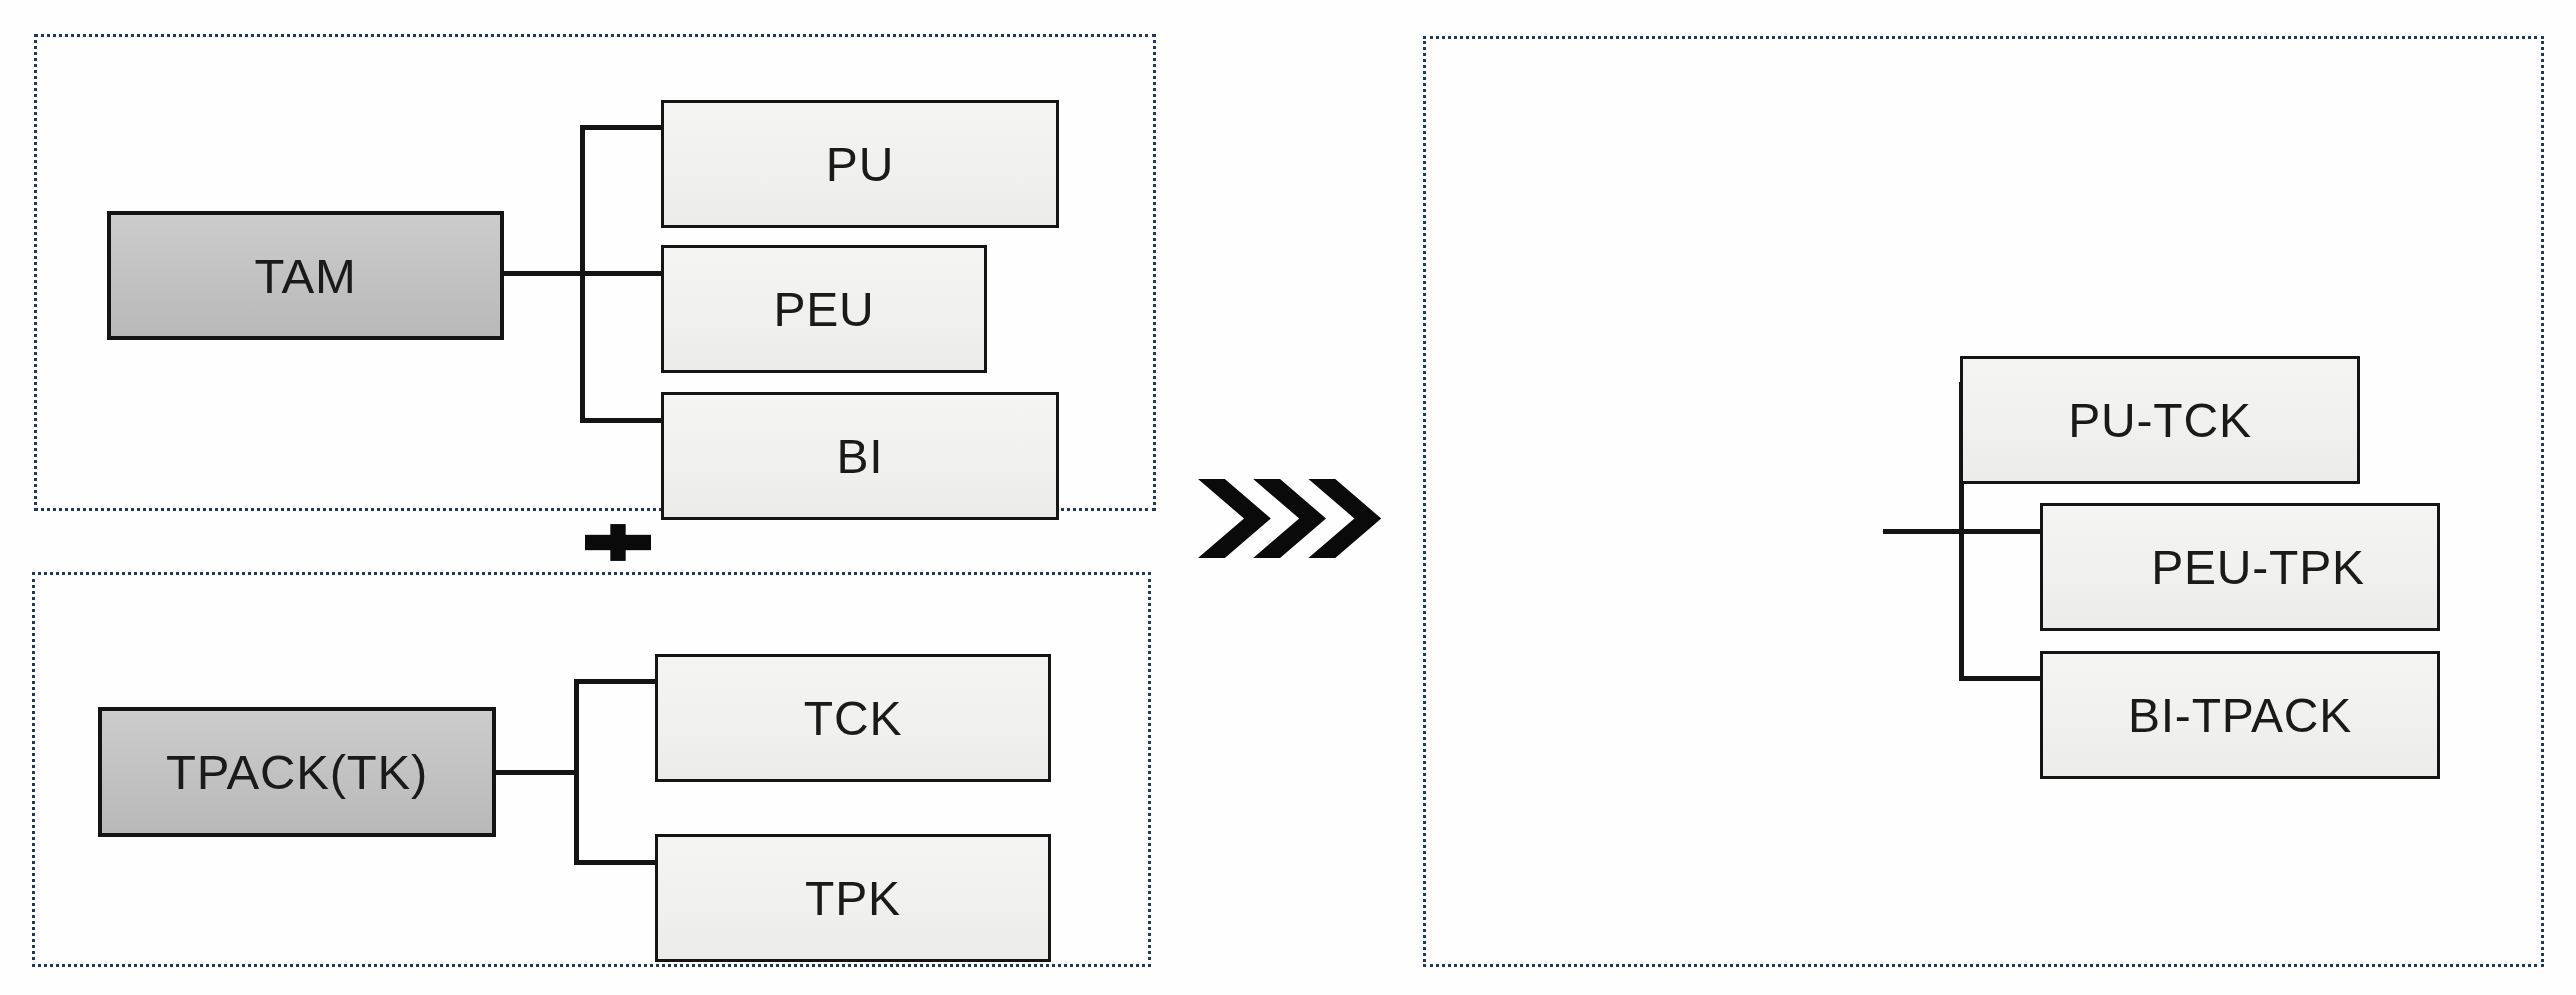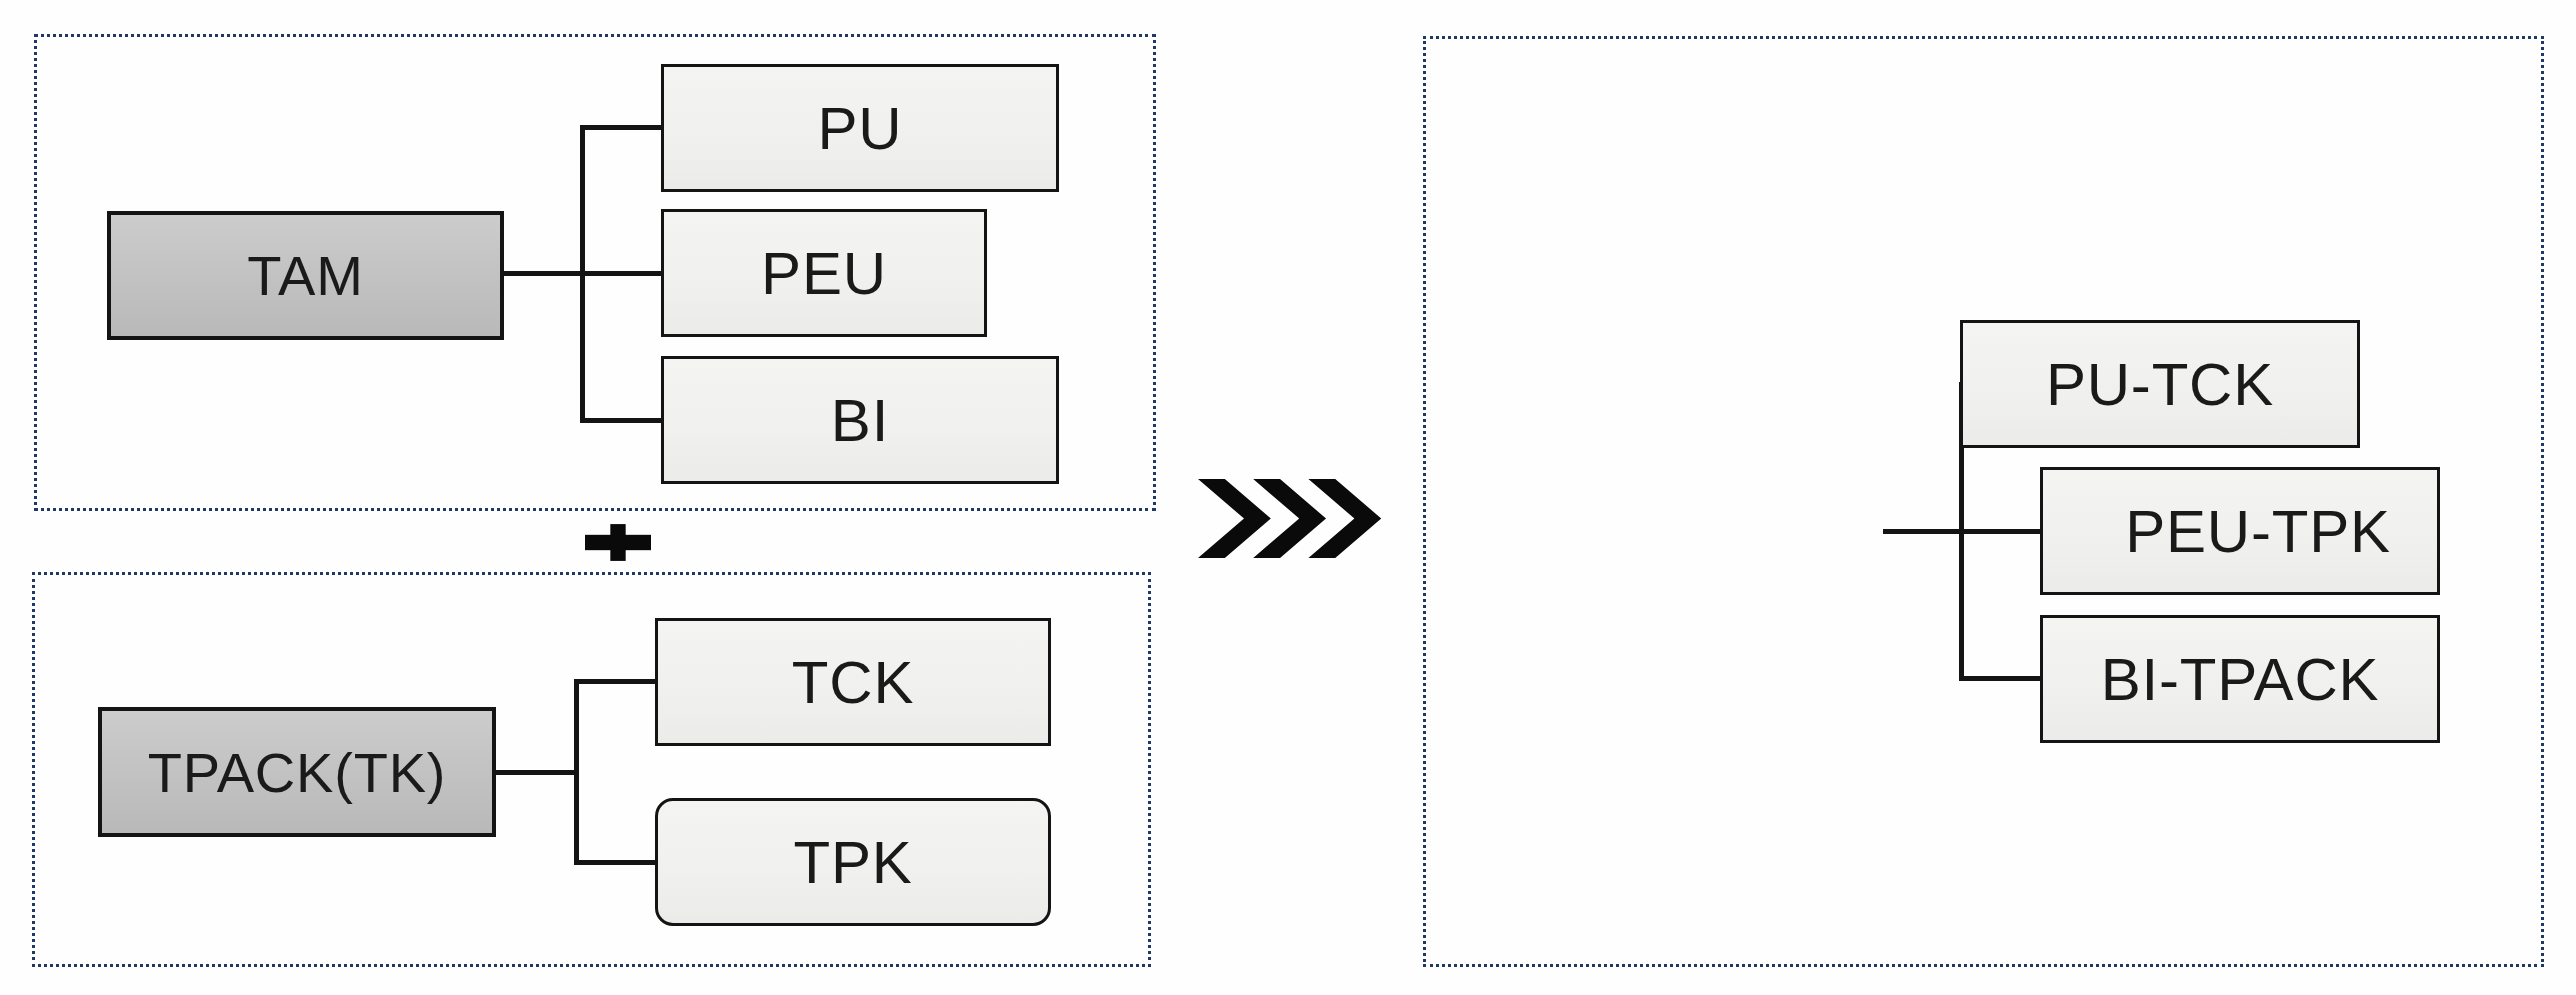--- a/index.html
+++ b/index.html
@@ -28,26 +28,27 @@
     display: flex;
     align-items: center;
     justify-content: center;
     text-align: center;
     letter-spacing: 0.8px;
     white-space: nowrap;
   }
   .node.parent {
     background: linear-gradient(180deg, #cccccc 0%, #c3c3c3 45%, #b9b9b9 100%);
     border: 4.6px solid #141414;
-    font-size: 56px;
+    font-size: 49px;
   }
   .node.child {
     background: linear-gradient(180deg, #f4f4f2 0%, #f0f0ee 60%, #ebebe9 100%);
     border: 3.8px solid #141414;
-    font-size: 60px;
+    font-size: 48px;
+    margin-top: 36px;
   }
   .line {
     position: absolute;
     background: #141414;
   }
   .icon-wrap {
     position: absolute;
     line-height: 0;
   }
   .icon-wrap svg { display: block; }
@@ -95,21 +96,21 @@
       <rect x="33" y="0" width="20" height="48" fill="#0a0a0a"></rect>
     </svg>
   </div>
 
   <div class="node parent" style="left:98px; top:707px; width:398px; height:130px;">
     <span>TPACK(TK)</span>
   </div>
   <div class="node child" style="left:655px; top:618px; width:396px; height:128px;">
     <span>TCK</span>
   </div>
-  <div class="node child" style="left:655px; top:798px; width:396px; height:128px;border-radius:18px;">
+  <div class="node child" style="left:655px; top:798px; width:396px; height:128px;">
     <span>TPK</span>
   </div>
 
   <div class="icon-wrap" style="left:1198px; top:479px;">
     <svg width="184" height="79" viewBox="0 0 240 103" aria-hidden="true">
       <polygon points="0,0 35,0 95,51.5 35,103 0,103 60,51.5" fill="#0a0a0a"></polygon>
       <polygon points="72,0 107,0 167,51.5 107,103 72,103 132,51.5" fill="#0a0a0a"></polygon>
       <polygon points="144,0 179,0 239,51.5 179,103 144,103 204,51.5" fill="#0a0a0a"></polygon>
     </svg>
   </div>

